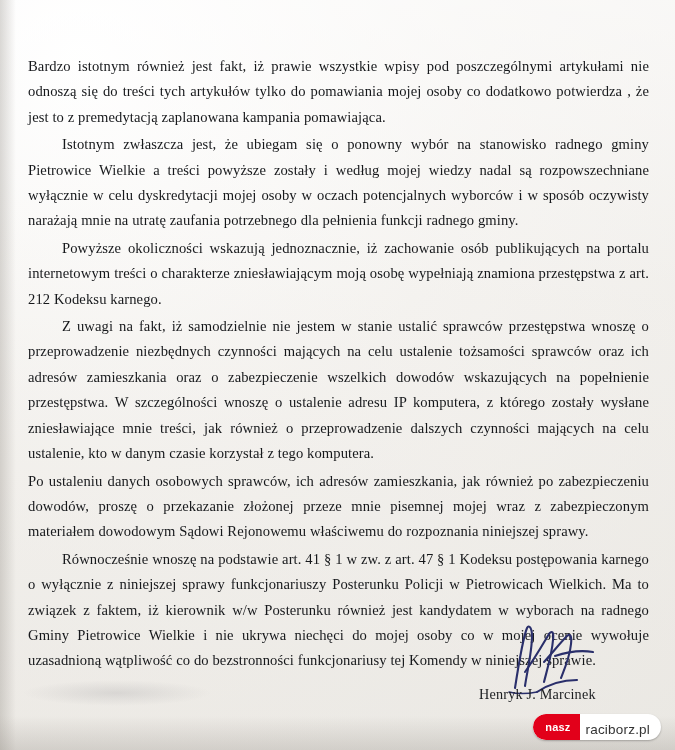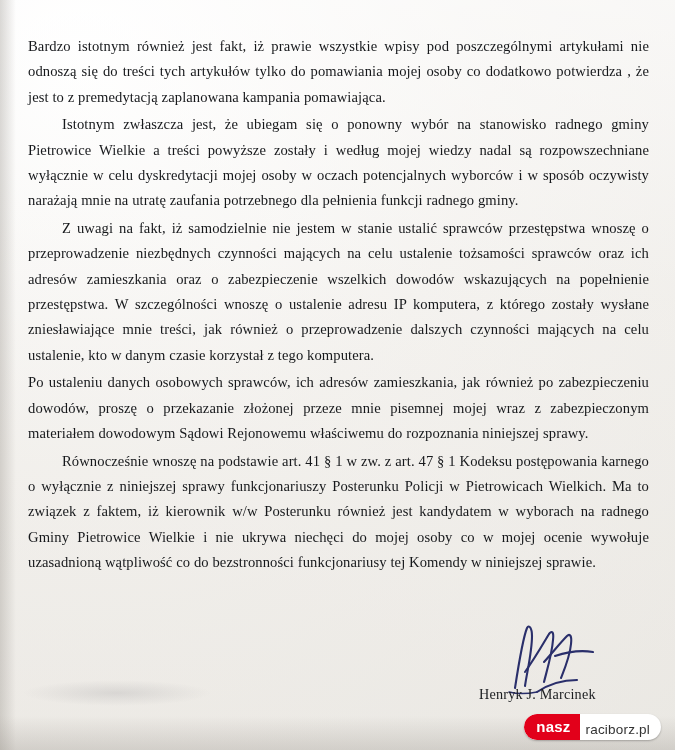--- a/index.html
+++ b/index.html
@@ -14,21 +14,21 @@
     overflow: hidden;
   }
   .page {
     position: relative;
     width: 675px;
     height: 750px;
     background: #f3f1ee;
     background-image:
       radial-gradient(circle at 12% 8%, #ffffff 0%, #f4f2ef 45%, #eceae6 100%);
     box-sizing: border-box;
-    padding: 34px 26px 0 28px;
+    padding: 54px 26px 0 28px;
     overflow: hidden;
   }
   .paper-tint {
     position: absolute;
     inset: 0;
     background: linear-gradient(180deg, rgba(255,255,255,0.55) 0%, rgba(244,242,238,0.2) 40%, rgba(232,229,223,0.45) 100%);
     pointer-events: none;
   }
   .body-text {
     position: relative;
@@ -82,21 +82,21 @@
     border-radius: 13px;
     background: #ffffff;
     box-shadow: 0 1px 2px rgba(0,0,0,0.25);
     overflow: hidden;
     font-family: "Liberation Sans", sans-serif;
   }
   .wm-left {
     background: #e2001a;
     color: #ffffff;
     font-weight: bold;
-    font-size: 15px;
+    font-size: 11px;
     padding: 0 9px 0 12px;
     height: 26px;
     line-height: 26px;
     border-radius: 13px 0 0 13px;
     letter-spacing: 0.2px;
   }
   .wm-right {
     color: #333333;
     font-size: 13.5px;
     padding: 0 11px 0 6px;
@@ -130,20 +130,21 @@
 </style>
 </head>
 <body>
 
 <div class="page">
   <div class="paper-tint"></div>
 
   <div class="body-text">
     <p class="noindent">Bardzo istotnym również jest fakt, iż prawie wszystkie wpisy pod poszczególnymi artykułami nie odnoszą się do treści tych artykułów tylko do pomawiania mojej osoby co dodatkowo potwierdza , że jest to z premedytacją zaplanowana kampania pomawiająca.</p>
     <p class="indent gap-top">Istotnym zwłaszcza jest, że ubiegam się o ponowny wybór na stanowisko radnego gminy Pietrowice Wielkie a treści powyższe zostały i według mojej wiedzy nadal są rozpowszechniane wyłącznie w celu dyskredytacji mojej osoby w oczach potencjalnych wyborców i w sposób oczywisty narażają mnie na utratę zaufania potrzebnego dla pełnienia funkcji radnego gminy.</p>
+    <p class="indent gap-top">Powyższe okoliczności wskazują jednoznacznie, iż zachowanie osób publikujących na portalu internetowym treści o charakterze zniesławiającym moją osobę wypełniają znamiona przestępstwa z art. 212 Kodeksu karnego.</p>
     <p class="indent gap-top">Z uwagi na fakt, iż samodzielnie nie jestem w stanie ustalić sprawców przestępstwa wnoszę o przeprowadzenie niezbędnych czynności mających na celu ustalenie tożsamości sprawców oraz ich adresów zamieszkania oraz o zabezpieczenie wszelkich dowodów wskazujących na popełnienie przestępstwa. W szczególności wnoszę o ustalenie adresu IP komputera, z którego zostały wysłane zniesławiające mnie treści, jak również o przeprowadzenie dalszych czynności mających na celu ustalenie, kto w danym czasie korzystał z tego komputera.</p>
     <p class="noindent">Po ustaleniu danych osobowych sprawców, ich adresów zamieszkania, jak również po zabezpieczeniu dowodów, proszę o przekazanie złożonej przeze mnie pisemnej mojej wraz z zabezpieczonym materiałem dowodowym Sądowi Rejonowemu właściwemu do rozpoznania niniejszej sprawy.</p>
     <p class="indent gap-top">Równocześnie wnoszę  na podstawie art. 41 § 1 w zw. z art. 47 § 1 Kodeksu postępowania karnego o wyłącznie z niniejszej sprawy funkcjonariuszy Posterunku Policji w Pietrowicach Wielkich. Ma to związek z faktem, iż kierownik w/w Posterunku również jest kandydatem w wyborach na radnego Gminy Pietrowice Wielkie i nie ukrywa niechęci do mojej osoby co w mojej ocenie wywołuje uzasadnioną wątpliwość co do bezstronności funkcjonariusy tej Komendy w niniejszej sprawie.</p>
   </div>
 
   <div class="signature-block">
     <svg class="sig-scribble" viewBox="0 0 110 74">
       <g fill="none" stroke="#2a2f6b" stroke-width="2.1" stroke-linecap="round" stroke-linejoin="round">
         <path d="M18 66 C22 40, 26 16, 30 6 C32 2, 35 6, 35 14 C35 30, 30 50, 28 64"></path>
         <path d="M28 50 C38 36, 46 22, 52 12 C55 8, 57 10, 56 18 C55 32, 50 48, 47 60"></path>

